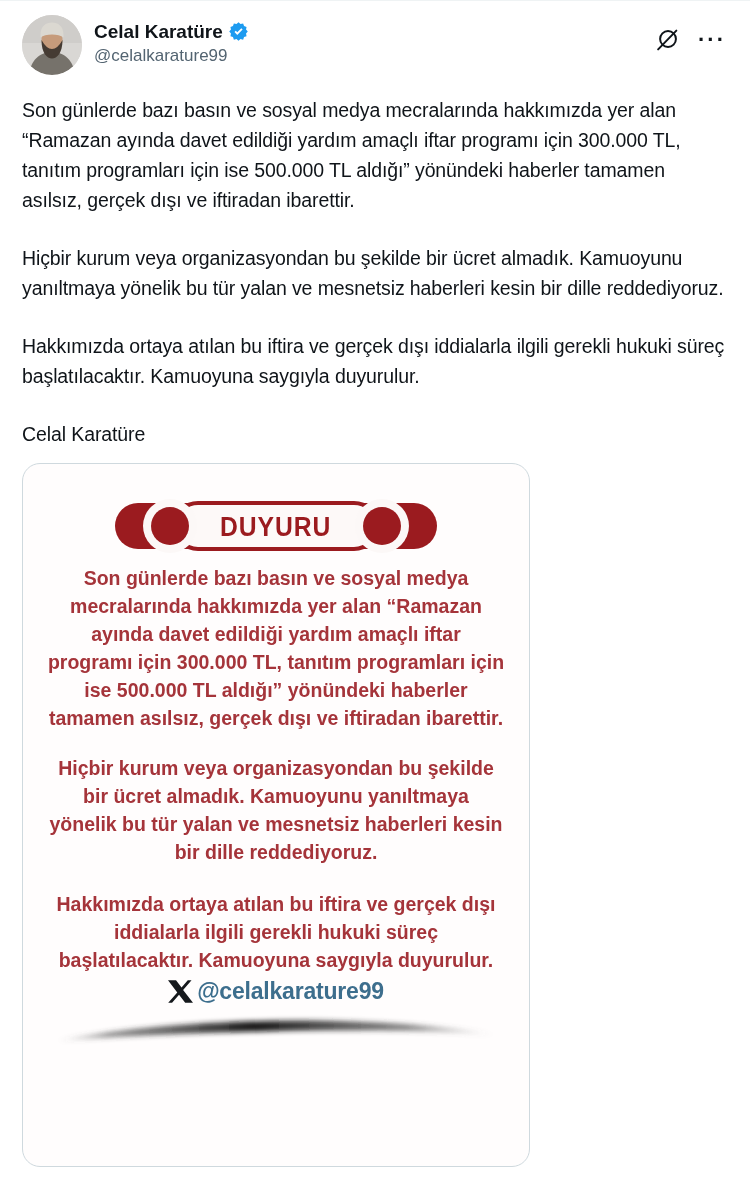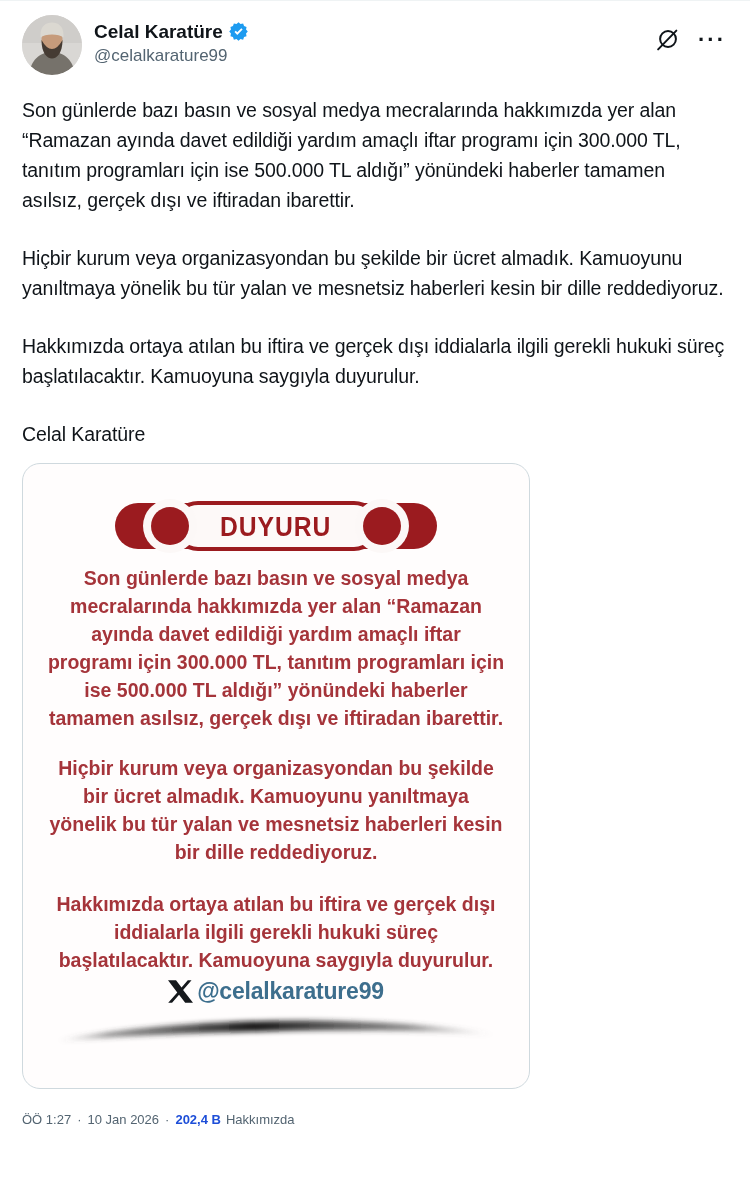--- a/index.html
+++ b/index.html
@@ -18,21 +18,21 @@
   .handle{font-size:17px;line-height:22px;color:#536471;margin-top:2px;}
   .header-actions{margin-left:auto;display:flex;align-items:center;gap:18px;padding-top:12px;}
   .icon-btn{background:none;border:none;padding:0;cursor:pointer;display:flex;align-items:center;color:#0f1419;}
   .more-dots{font-size:22px;font-weight:bold;letter-spacing:2px;color:#0f1419;line-height:14px;}
   
   .tweet-body{margin-top:20px;}
   .tweet-body p{margin:0 0 28px 0;font-size:19.5px;line-height:30px;letter-spacing:-0.1px;color:#0f1419;}
   .tweet-body p.signature{margin-bottom:0;}
   
   .media-card{
-    margin-top:14px;width:508px;height:626px;box-sizing:border-box;
+    margin-top:14px;width:508px;height:704px;box-sizing:border-box;
     border:1px solid #cfd9de;border-radius:18px;background:#fffdfd;
     overflow:hidden;display:flex;flex-direction:column;align-items:center;
     padding-top:36px;cursor:pointer;
   }
   .banner{position:relative;width:322px;height:52px;flex:0 0 auto;margin-bottom:12px;}
   .banner-back{position:absolute;left:0;right:0;top:3px;bottom:3px;border-radius:26px;background:#9b1b1f;z-index:1;}
   .banner-pill{position:absolute;left:58px;right:58px;top:1px;bottom:1px;background:#fdf9f8;
     border:4px solid #9b1b1f;border-radius:26px;z-index:2;display:flex;align-items:center;justify-content:center;box-sizing:border-box;}
   .banner-title{font-size:26px;font-weight:bold;color:#9b1b1f;letter-spacing:1px;transform:scaleX(.95) scaleY(1.08);}
   .banner-circle{position:absolute;top:-1px;width:54px;height:54px;background:#fcf8f7;border-radius:50%;z-index:3;}

